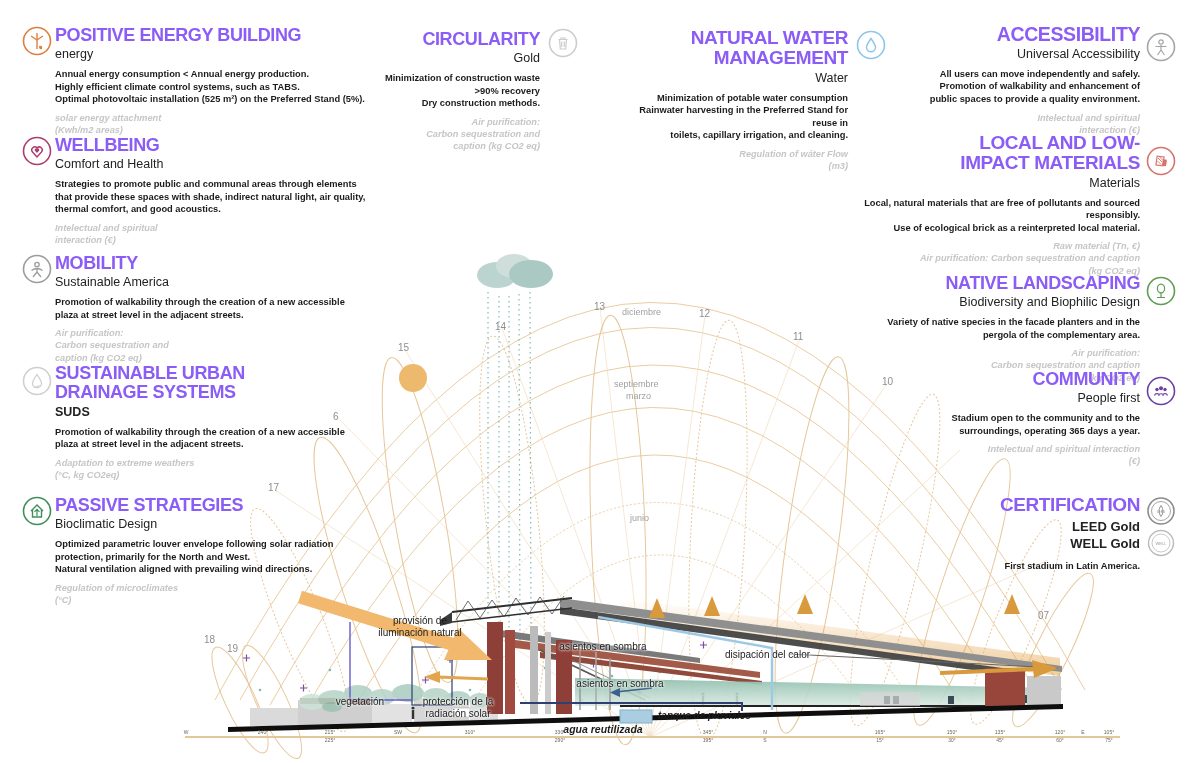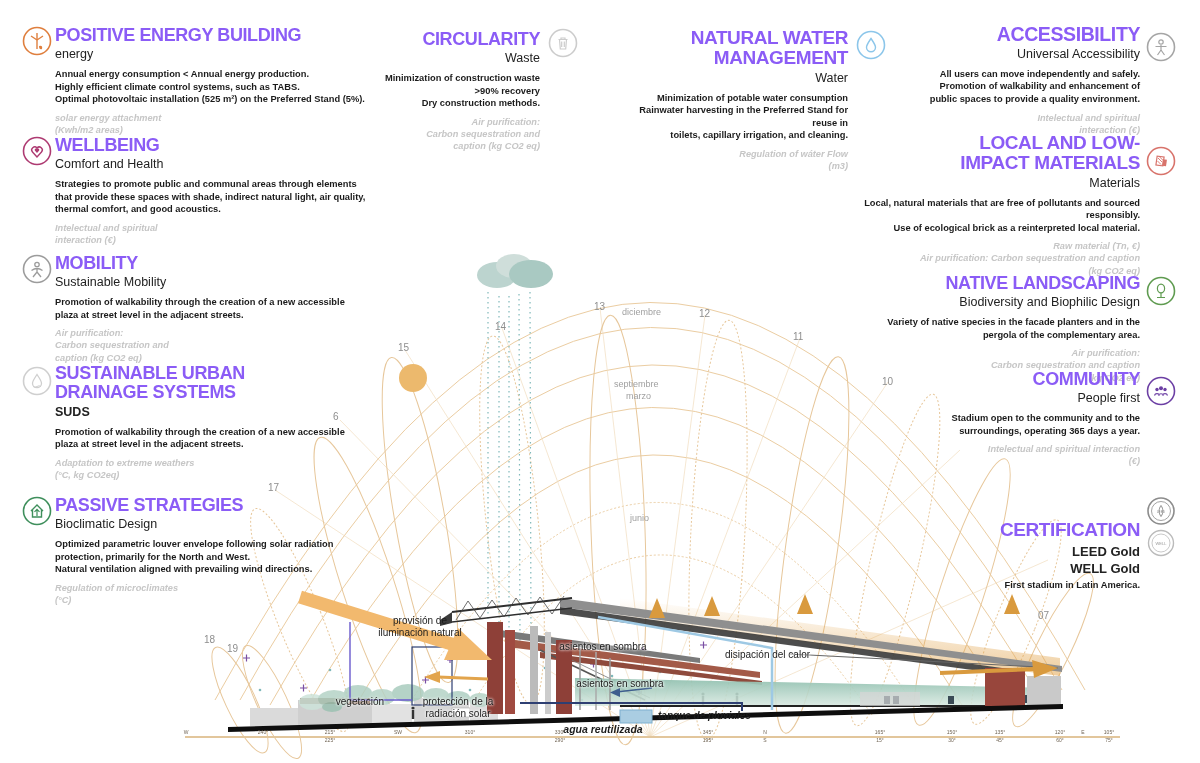--- a/index.html
+++ b/index.html
@@ -375,21 +375,21 @@
 
   <div class="icon" style="left:22px;top:254px;">
     <svg viewBox="0 0 30 30">
         <circle cx="15" cy="15" r="13.5" fill="none" stroke="#9C9C9C" stroke-width="1.6"></circle>
       <circle cx="15" cy="10.5" r="2.2" fill="none" stroke="#9C9C9C" stroke-width="1.3"></circle>
       <path d="M9.5,16.5 Q15,12.5 20.5,16.5 M15,14 V18 M15,18 L11,23 M15,18 L19,23" fill="none" stroke="#9C9C9C" stroke-width="1.3"></path>
       </svg>
   </div>
   <div class="sec" style="left:55px;top:254px;width:335px;">
     <div class="title">MOBILITY</div>
-    <div class="sub">Sustainable Mobility</div>
+    <div class="sub">Sustainable America</div>
     <div class="body">
       <div>Promotion of walkability through the creation of a new accessible</div>
         <div>plaza at street level in the adjacent streets.</div>
     </div>
     <div class="metric">
       <div>Air purification:</div>
         <div>Carbon sequestration and</div>
         <div>caption (kg CO2 eq)</div>
     </div>
   </div>
@@ -433,21 +433,21 @@
         <div>Natural ventilation aligned with prevailing wind directions.</div>
     </div>
     <div class="metric">
       <div>Regulation of microclimates</div>
         <div>(°C)</div>
     </div>
   </div>
 
   <div class="sec ra" style="left:310px;top:30px;width:230px;">
     <div class="title">CIRCULARITY</div>
-    <div class="sub">Waste</div>
+    <div class="sub">Gold</div>
     <div class="body">
       <div>Minimization of construction waste</div>
         <div>&gt;90% recovery</div>
         <div>Dry construction methods.</div>
     </div>
     <div class="metric">
       <div>Air purification:</div>
         <div>Carbon sequestration and</div>
         <div>caption (kg CO2 eq)</div>
     </div>
@@ -565,24 +565,24 @@
     <svg viewBox="0 0 30 30">
         <circle cx="15" cy="15" r="13.5" fill="none" stroke="#6C3FA4" stroke-width="1.6"></circle>
       <circle cx="11" cy="13.5" r="1.7" fill="#6C3FA4"></circle>
         <circle cx="15" cy="12.3" r="2" fill="#6C3FA4"></circle>
         <circle cx="19" cy="13.5" r="1.7" fill="#6C3FA4"></circle>
       <path d="M8.5,19.5 a2.6,2.6 0 0 1 5,0 M12.4,19.5 a2.8,2.8 0 0 1 5.2,0 M16.5,19.5 a2.6,2.6 0 0 1 5,0" fill="none" stroke="#6C3FA4" stroke-width="1.2"></path>
       </svg>
   </div>
 
   <div class="sec ra" style="left:840px;top:495px;width:300px;">
-    <div class="title" style="font-size:19px;margin-top:25px;">CERTIFICATION</div>
+    <div class="title" style="font-size:19px;">CERTIFICATION</div>
     <div class="sub" style="font-weight:700;font-size:13px;margin-top:4px;">LEED Gold</div>
     <div class="sub" style="font-weight:700;font-size:13px;">WELL Gold</div>
-    <div class="body" style="margin-top:3px;">First stadium in Latin America.</div>
+    <div class="body" style="margin-top:9px;">First stadium in Latin America.</div>
   </div>
   <div class="icon" style="left:1146px;top:496px;">
     <svg viewBox="0 0 30 30">
         <circle cx="15" cy="15" r="13" fill="none" stroke="#8C8C8C" stroke-width="1.6"></circle>
       <circle cx="15" cy="15" r="9.5" fill="none" stroke="#8C8C8C" stroke-width="0.8"></circle>
       <path d="M15,9.5 C12.5,13 12.5,17 15,20.5 C17.5,17 17.5,13 15,9.5 Z" fill="none" stroke="#8C8C8C" stroke-width="1"></path>
       <text x="15" y="16.8" font-size="3.2" text-anchor="middle" fill="#8C8C8C" font-family="Liberation Sans,sans-serif">LEED</text>
       </svg>
   </div>
   <div class="icon" style="left:1146px;top:528px;">

